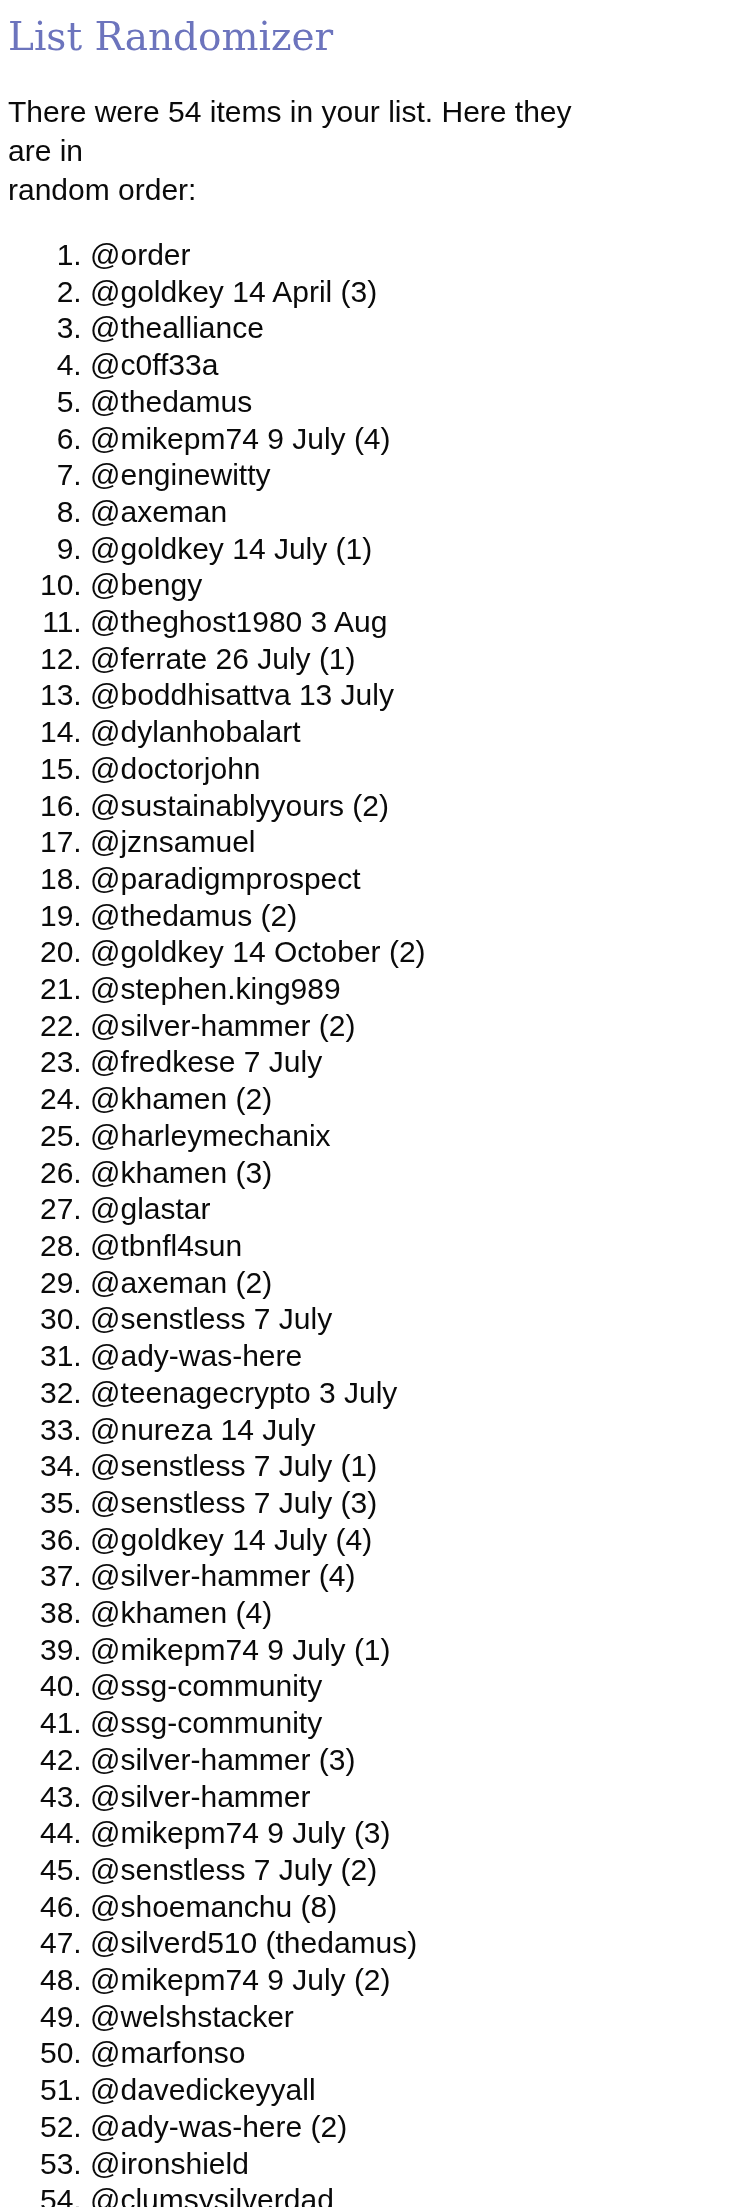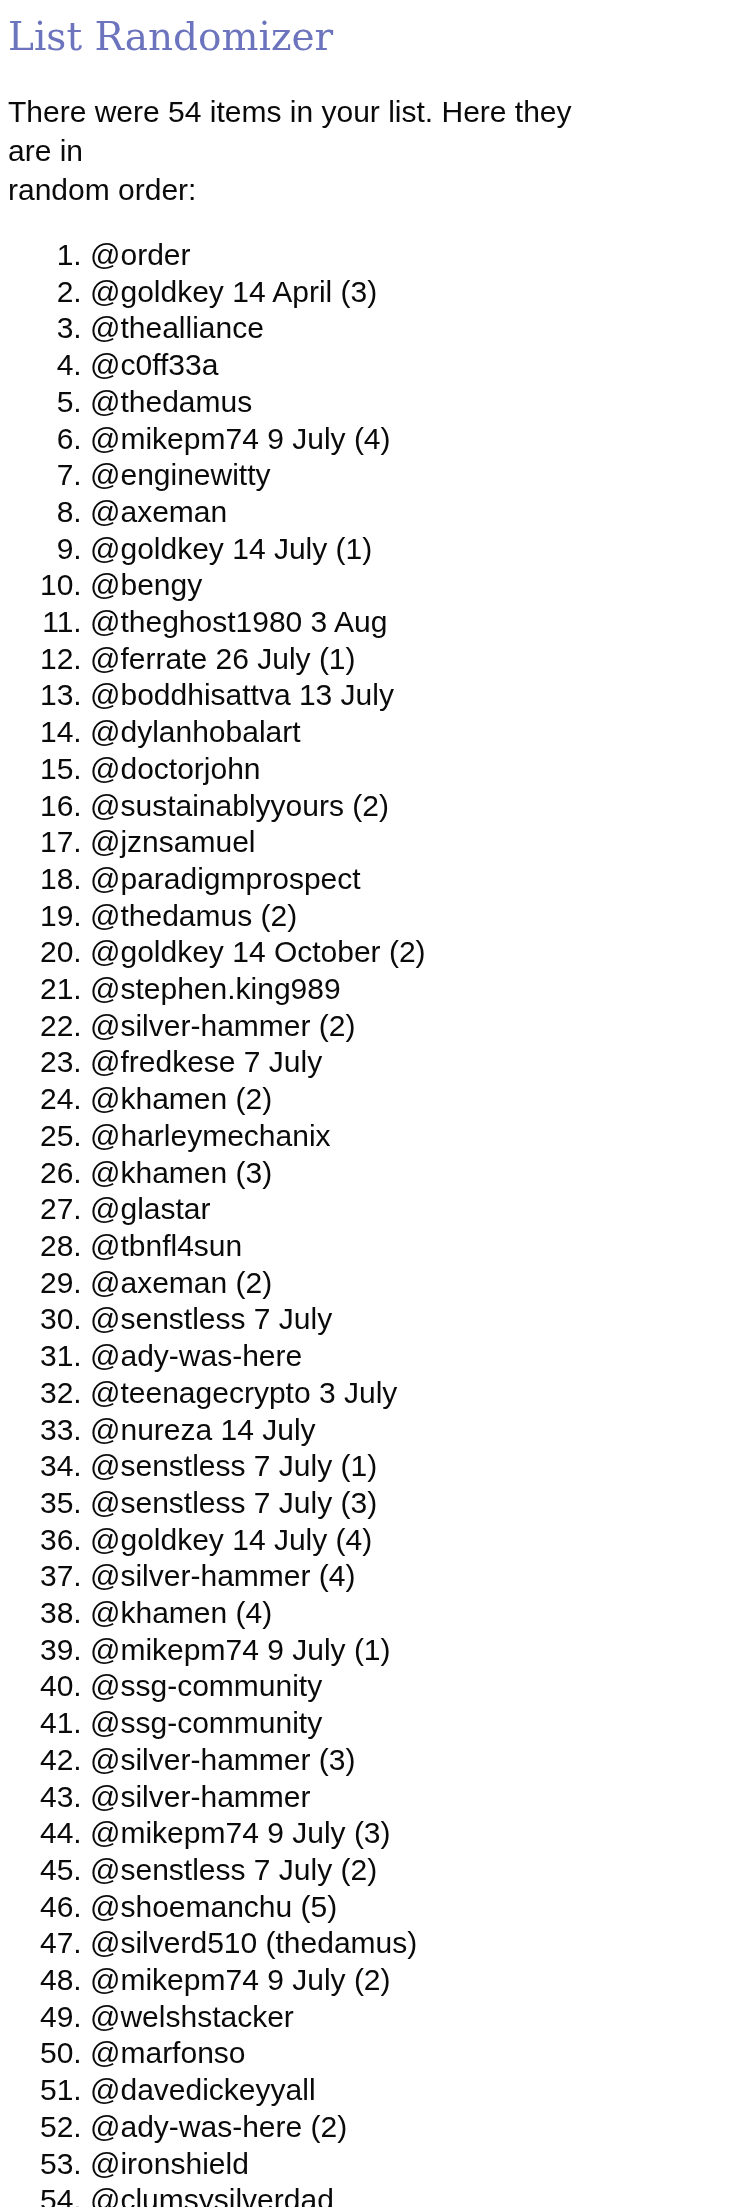--- a/index.html
+++ b/index.html
@@ -91,21 +91,21 @@
       <li>@goldkey 14 July (4)</li>
       <li>@silver-hammer (4)</li>
       <li>@khamen (4)</li>
       <li>@mikepm74 9 July (1)</li>
       <li>@ssg-community</li>
       <li>@ssg-community</li>
       <li>@silver-hammer (3)</li>
       <li>@silver-hammer</li>
       <li>@mikepm74 9 July (3)</li>
       <li>@senstless 7 July (2)</li>
-      <li>@shoemanchu (5)</li>
+      <li>@shoemanchu (8)</li>
       <li>@silverd510 (thedamus)</li>
       <li>@mikepm74 9 July (2)</li>
       <li>@welshstacker</li>
       <li>@marfonso</li>
       <li>@davedickeyyall</li>
       <li>@ady-was-here (2)</li>
       <li>@ironshield</li>
       <li>@clumsysilverdad</li>
     </ol>
 </div>

